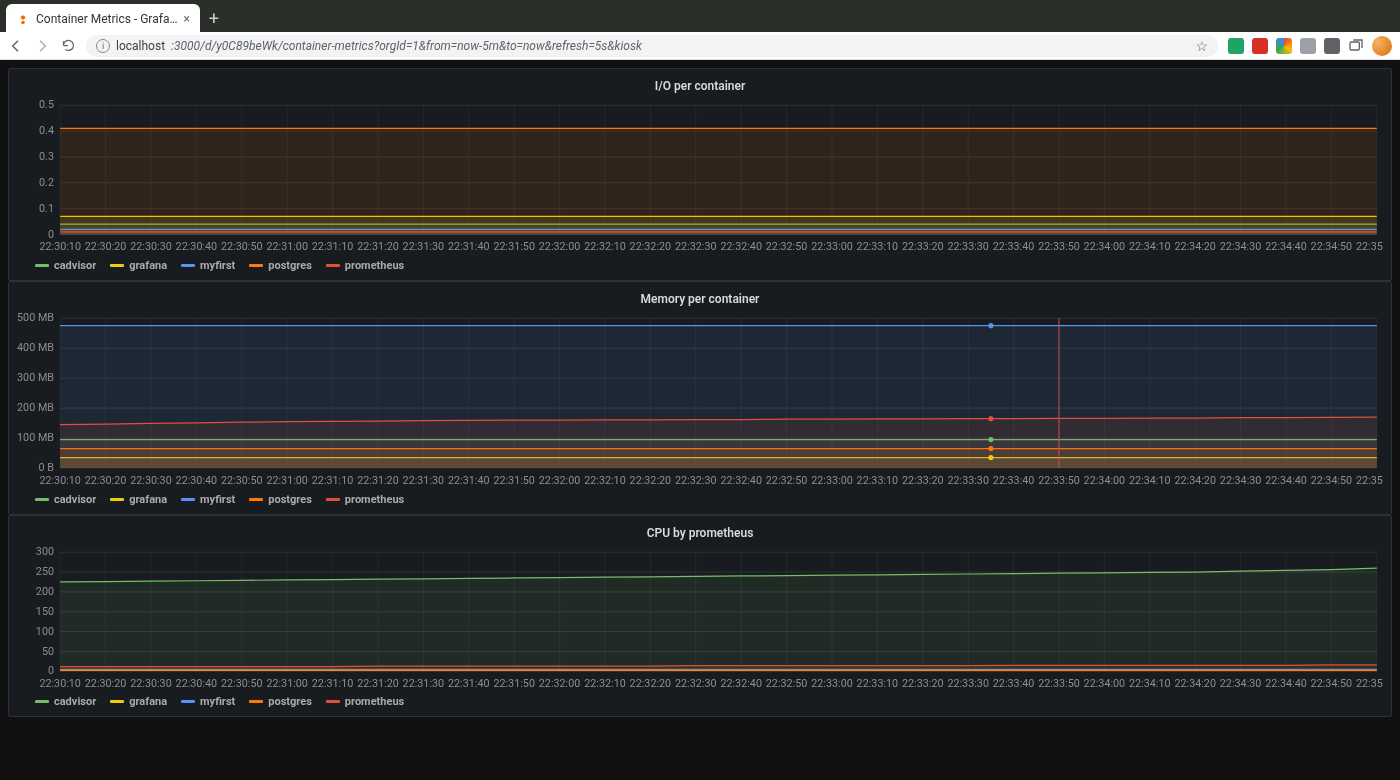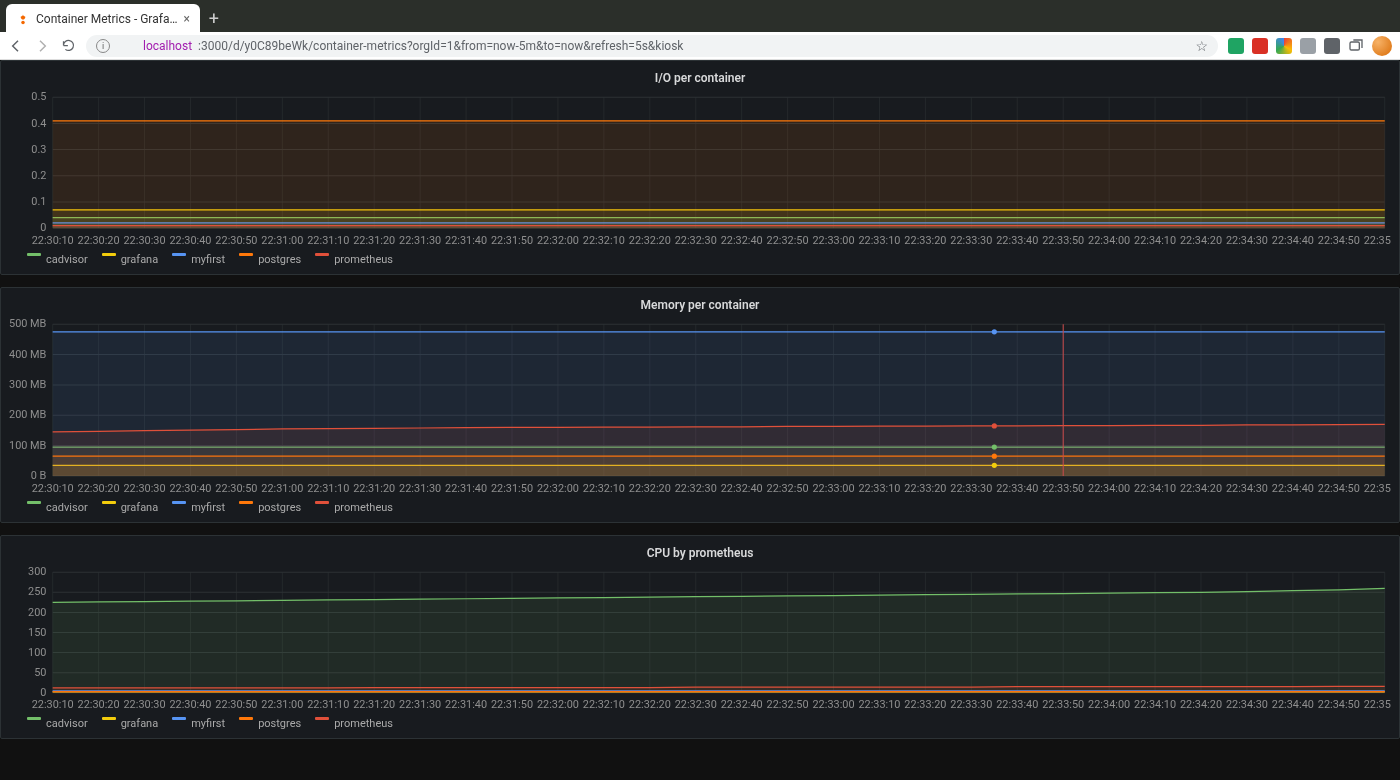--- a/index.html
+++ b/index.html
@@ -13,27 +13,27 @@
   .newtab { width: 28px; height: 28px; display: flex; align-items: center; justify-content: center; color: #ccc; font-size: 18px; cursor: pointer; }
   .toolbar { height: 28px; background: #fff; display: flex; align-items: center; padding: 0 8px; gap: 10px; border-bottom: 1px solid #ddd; }
   .nav-icon { width: 16px; height: 16px; display: flex; align-items: center; justify-content: center; cursor: pointer; color: #5f6368; }
   .nav-icon.dim { color: #b0b0b0; }
   .urlbar { flex: 1; height: 22px; background: #f1f3f4; border-radius: 12px; display: flex; align-items: center; padding: 0 10px; gap: 6px; font-size: 12px; color: #555; }
   .urlbar .info-icon { width:14px; height:14px; border:1px solid #888; border-radius:50%; display:flex; align-items:center; justify-content:center; font-size:9px; color:#666;}
   .ext-icons { display: flex; gap: 8px; align-items: center; }
   .ext { width: 16px; height: 16px; border-radius: 3px; }
   .avatar { width: 20px; height: 20px; border-radius: 50%; background: radial-gradient(circle at 30% 30%, #f7b267, #d96c06); }
   
-  .viewport { flex: 1; background: #111; overflow: auto; padding: 0; display: flex; flex-direction: column; gap: 12px; }
+  .viewport { flex: 1; background: #111; overflow: auto; padding: 8px; display: flex; flex-direction: column; }
   .panel { background: #181b1f; border: 1px solid #2c3235; border-radius: 2px; padding: 6px 8px 8px 8px; }
   .panel-title { font-size: 12px; font-weight: 600; color: #d8d9da; text-align: center; padding: 4px 0 6px 0; cursor: pointer; }
   .chart-wrap { position: relative; width: 100%; }
   .chart-wrap svg { display: block; width: 100%; }
   .legend { display: flex; gap: 14px; padding: 6px 0 0 18px; font-size: 11px; color: #aaa; flex-wrap: wrap; }
-  .legend-item { display: flex; align-items: flex-start; gap: 5px; cursor: pointer; }
+  .legend-item { display: flex; align-items: center; gap: 5px; cursor: pointer; font-weight: bold; }
   .legend-swatch { width: 14px; height: 3px; border-radius: 1px; }
   .axis-label { font-size: 10.5px; fill: #8e8e8e; font-family: inherit; }
   .grid-line { stroke: #2c3235; stroke-width: 1; }
   .grid-line-minor { stroke: #24282b; stroke-width: 1; }
   .series-line { fill: none; stroke-width: 1.2; }
   .series-area { opacity: 0.10; }
   .hover-line { stroke: #c74a4a; stroke-width: 1; }
   .hover-dot { r: 2.5; }
 </style>
 </head>
@@ -64,22 +64,22 @@
           <path d="M9 4l8 8-8 8" stroke="currentColor" stroke-width="2.2" fill="none"></path>
         </svg>
       </div>
     <div class="nav-icon">
         <svg width="15" height="15" viewBox="0 0 24 24">
           <path d="M4 12a8 8 0 1 1 3 6.2M4 12V5m0 7h7" stroke="currentColor" stroke-width="2" fill="none"></path>
         </svg>
       </div>
     <div class="urlbar">
       <span class="info-icon">i</span>
-      <span style="color:#a21caf;margin-left:27px;"><span>localhost</span></span>
-        <span style="color:#5f6368;">:3000/d/y0C89beWk/container-metrics?orgId=1&amp;from=now-5m&amp;to=now&amp;refresh=5s&amp;kiosk</span>
+      <span style="color:#404040;"><span>localhost</span></span>
+        <span style="color:#5f6368;font-style:italic;">:3000/d/y0C89beWk/container-metrics?orgId=1&amp;from=now-5m&amp;to=now&amp;refresh=5s&amp;kiosk</span>
       <span style="margin-left:auto; color:#5f6368; font-size:14px;">☆</span>
     </div>
     <div class="ext-icons">
       <div class="ext" style="background:#1fa463"></div>
       <div class="ext" style="background:#d93025"></div>
       <div class="ext" style="background:conic-gradient(#ea4335,#fbbc04,#34a853,#4285f4)"></div>
       <div class="ext" style="background:#9aa0a6"></div>
       <div class="ext" style="background:#5f6368"></div>
       <div class="nav-icon">
           <svg width="16" height="16" viewBox="0 0 24 24">

